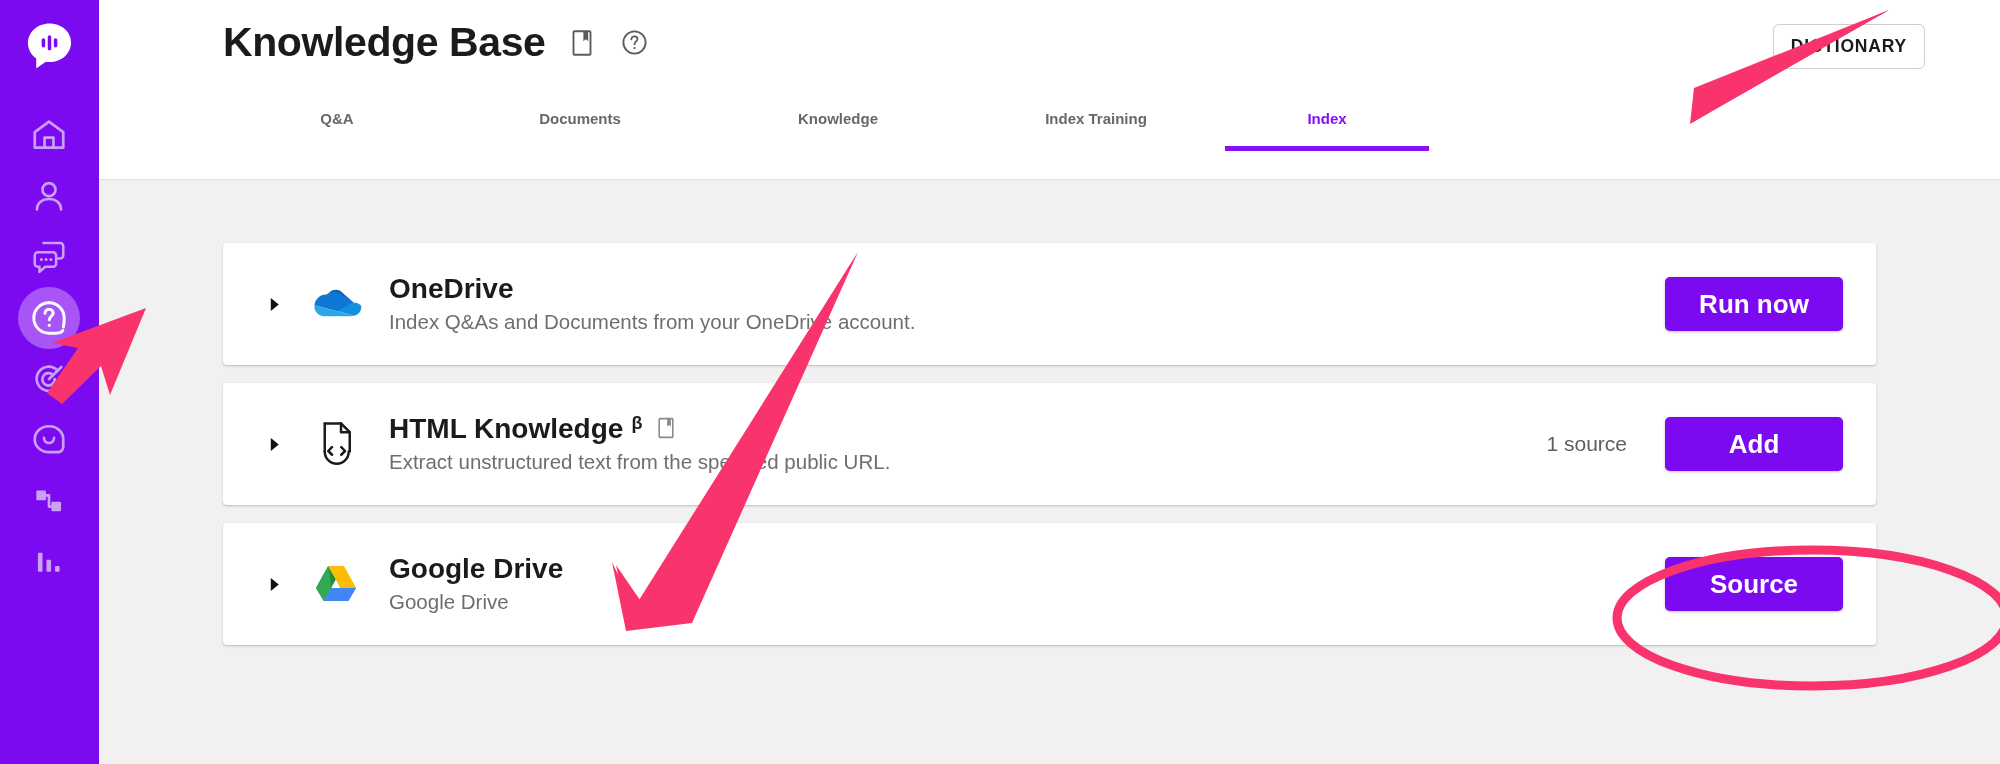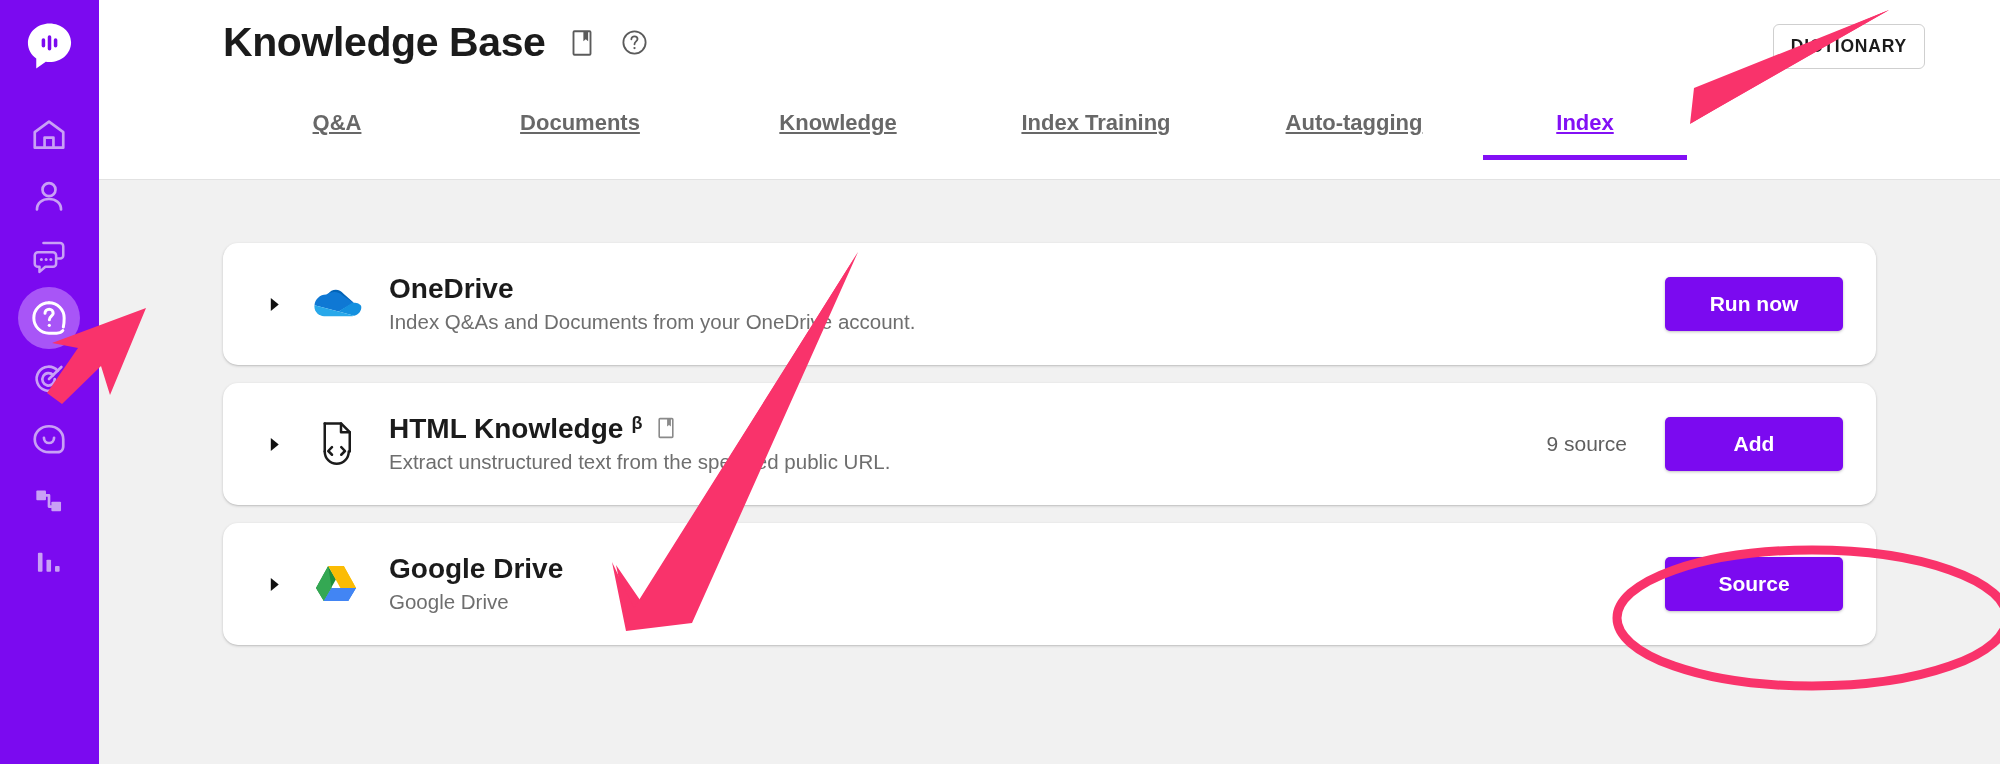--- a/index.html
+++ b/index.html
@@ -111,29 +111,28 @@
   }
   .tabs {
     position: absolute;
     left: 124px;
     right: 0;
     top: 110px;
     display: flex;
     align-items: flex-start;
   }
   .tab {
-    font-size: 22px;
+    font-size: 15px;
     font-weight: 700;
     color: #686868;
     padding: 0 0 24px 0;
     text-align: center;
     cursor: pointer;
     position: relative;
     box-sizing: border-box;
-    text-decoration: underline;
   }
   .tab .tab-label { display: block; }
   .tab.active { color: #8310F5; }
   .tab.active::after {
     content: "";
     position: absolute;
     left: 0; right: 0;
     bottom: 0;
     height: 5px;
     background: #8310F5;
@@ -148,21 +147,21 @@
   }
   .cards {
     margin: 0 auto;
     width: 1653px;
     display: flex;
     flex-direction: column;
     gap: 18px;
   }
   .card {
     background: #ffffff;
-    border-radius: 15px;
+    border-radius: 4px;
     box-shadow: 0 1px 3px rgba(0,0,0,0.18), 0 1px 1px rgba(0,0,0,0.06);
     height: 122px;
     display: flex;
     align-items: center;
     padding: 0 33px 0 38px;
     box-sizing: border-box;
   }
   .expander {
     width: 26px;
     flex: 0 0 26px;
@@ -216,21 +215,21 @@
   }
   .source-count {
     font-size: 21px;
     color: #5f5f5f;
   }
   .action-btn {
     background: #7B0AF0;
     color: #ffffff;
     border: none;
     border-radius: 5px;
-    font-size: 21px;
+    font-size: 26px;
     font-weight: 700;
     font-family: "Liberation Sans", sans-serif;
     height: 54px;
     min-width: 178px;
     padding: 0 33px;
     cursor: pointer;
     box-shadow: 0 1px 3px rgba(0,0,0,0.25);
   }
   .anno-layer {
     position: absolute;
@@ -349,23 +348,20 @@
         </div>
         <div class="tab" style="width:258px">
           <span class="tab-label">Documents</span>
         </div>
         <div class="tab" style="width:258px">
           <span class="tab-label">Knowledge</span>
         </div>
         <div class="tab" style="width:258px">
           <span class="tab-label">Index Training</span>
         </div>
-        <div class="tab" style="width:258px">
-          <span class="tab-label">Auto-tagging</span>
-        </div>
         <div class="tab active" style="width:204px">
           <span class="tab-label">Index</span>
         </div>
       </div>
     </header>
 
     <section class="content">
       <div class="cards">
 
         <div class="card">
@@ -416,21 +412,21 @@
               <span style="display:inline-flex;align-items:center;margin-left:6px;margin-top:2px">
                 <svg width="20" height="24" viewBox="0 0 20 24" fill="none" stroke="#8a8a8a" stroke-width="1.6">
                   <rect x="3.2" y="2.6" width="13.6" height="18.8" rx="0.8"></rect>
                   <path d="M11.1 2.6 L11.1 10.6 L13 8.9 L14.9 10.6 L14.9 2.6" fill="#8a8a8a" stroke="none"></path>
                 </svg>
               </span>
             </div>
             <div class="card-subtitle">Extract unstructured text from the specified public URL.</div>
           </div>
           <div class="card-right">
-            <span class="source-count">9 source</span>
+            <span class="source-count">1 source</span>
             <button class="action-btn">Add</button>
           </div>
         </div>
 
         <div class="card">
           <div class="expander">
             <svg width="17" height="17" viewBox="0 0 12 12">
               <path d="M3.4 1.4 L9 6 L3.4 10.6 Z" fill="#111111"></path>
             </svg>
           </div>

